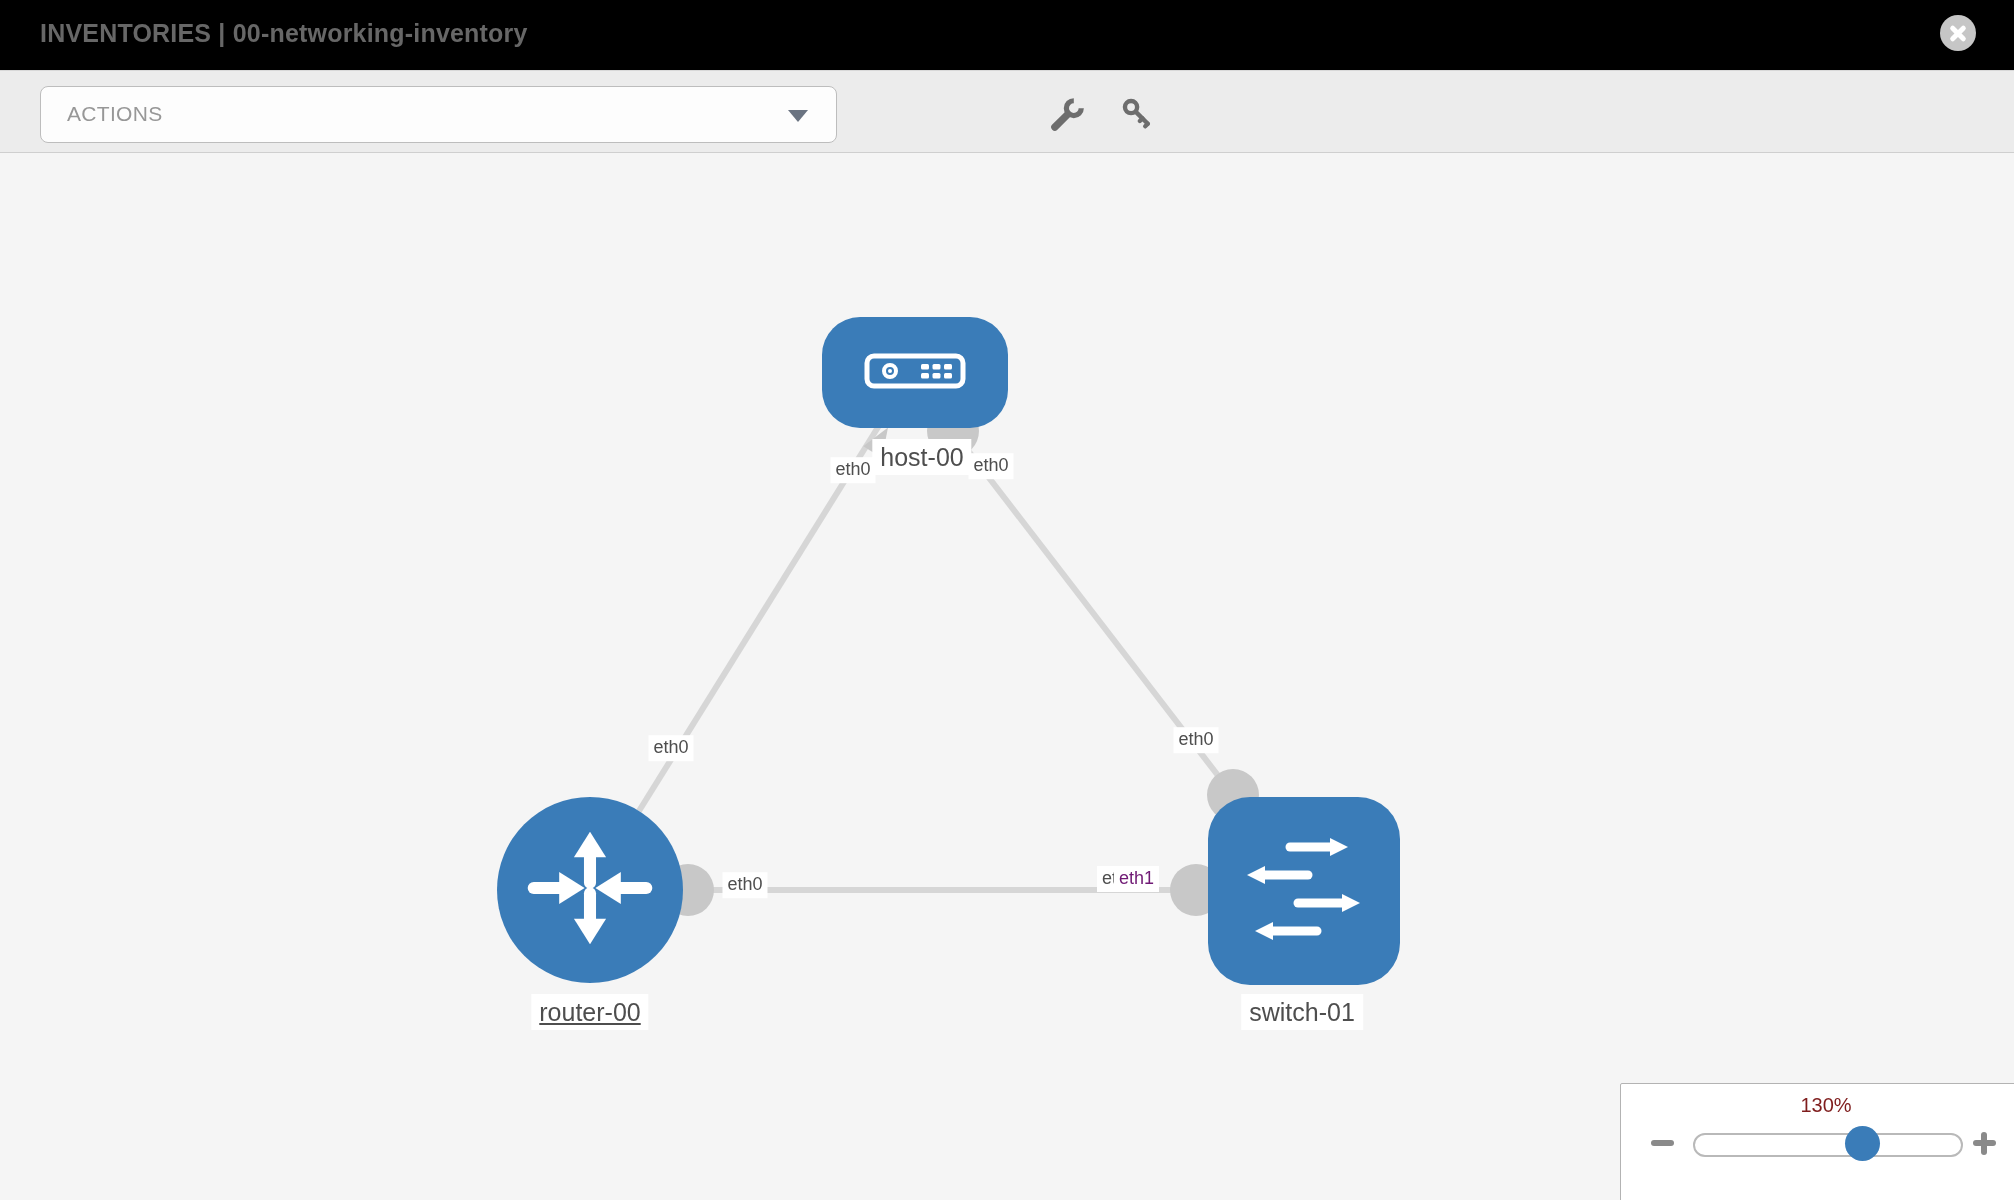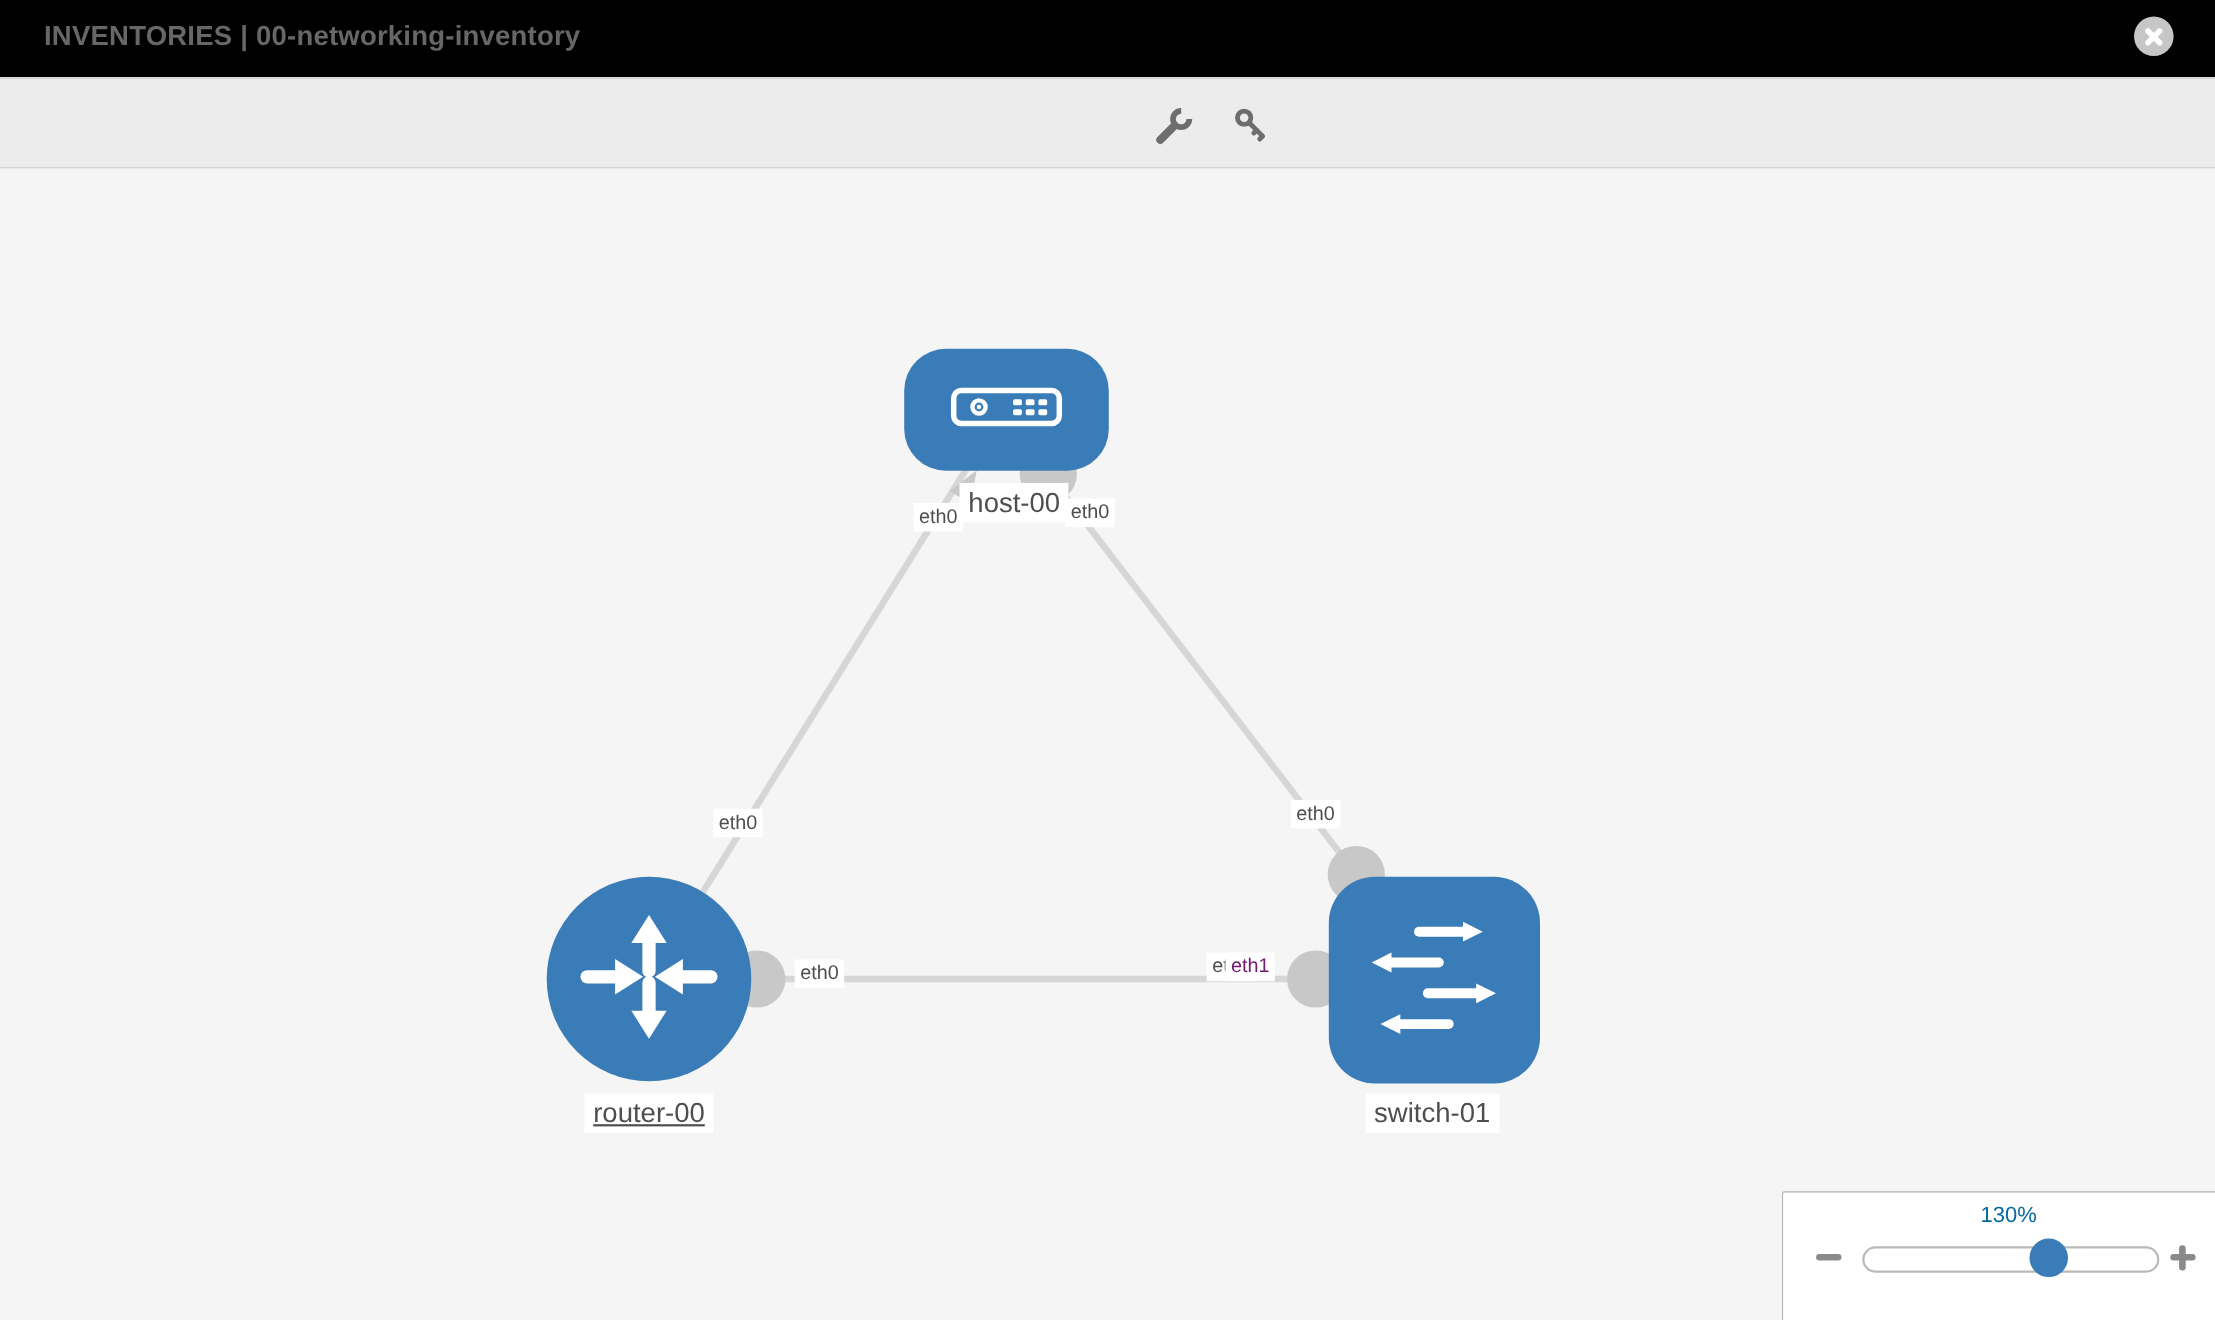--- a/index.html
+++ b/index.html
@@ -49,21 +49,21 @@
   .overlap-wrap{position:absolute;left:1097px;top:866px;z-index:6;height:30px;}
   .overlap-wrap .under{position:absolute;left:0;top:0;background:#fff;color:#4e4e4e;
                        font-size:18px;padding:2px 5px;line-height:1.2;white-space:nowrap;}
   .overlap-wrap .over{position:absolute;left:17px;top:0;background:#fff;color:#701a75;
                       font-size:18px;padding:2px 5px;line-height:1.2;white-space:nowrap;}
 
   
   .zoom-panel{position:absolute;left:1620px;top:1083px;width:400px;height:130px;background:#fff;
               border:1px solid #b3b3b3;border-radius:2px;z-index:10;box-sizing:border-box;}
   .zoom-level{position:absolute;left:60px;top:10px;width:290px;text-align:center;
-              font-size:20px;color:#0369a1;}
+              font-size:20px;color:#7f1d1d;}
   .zoom-minus{position:absolute;left:30px;top:56px;width:23px;height:6px;background:#8a8a8a;
               border-radius:3px;cursor:pointer;}
   .zoom-track{position:absolute;left:72px;top:49px;width:266px;height:20px;background:#fff;
               border:2px solid #b9b9b9;border-radius:12px;cursor:pointer;}
   .zoom-knob{position:absolute;left:150px;top:-9px;width:35px;height:35px;border-radius:50%;
              background:#3a7cb8;cursor:grab;}
   .zoom-plus-h{position:absolute;left:352px;top:56px;width:23px;height:6px;background:#8a8a8a;
                border-radius:3px;cursor:pointer;}
   .zoom-plus-v{position:absolute;left:360px;top:48px;width:6px;height:23px;background:#8a8a8a;
                border-radius:3px;cursor:pointer;}
@@ -153,20 +153,24 @@
     <div class="zoom-level">130%</div>
     <div class="zoom-minus"></div>
     <div class="zoom-track">
       <div class="zoom-knob"></div>
     </div>
     <div class="zoom-plus-h"></div>
     <div class="zoom-plus-v"></div>
   </div>
 
   <div class="toolbar">
+    <div class="dropdown dd-actions">
+      <span class="dd-label">ACTIONS</span>
+      <span class="caret"></span>
+    </div>
   </div>
   <div class="tool-btn tool-wrench">
     <span>
       <svg width="38" height="38" viewBox="0 0 24 24">
         <circle cx="16.3" cy="7.7" r="4.7" fill="none" stroke="#6d6d6d" stroke-width="3.3" stroke-dasharray="22 7.5"></circle>
         <line x1="12.5" y1="11.5" x2="4.3" y2="19.7" stroke="#6d6d6d" stroke-width="4.6" stroke-linecap="round"></line>
       </svg>
     </span>
   </div>
   <div class="tool-btn tool-key">

